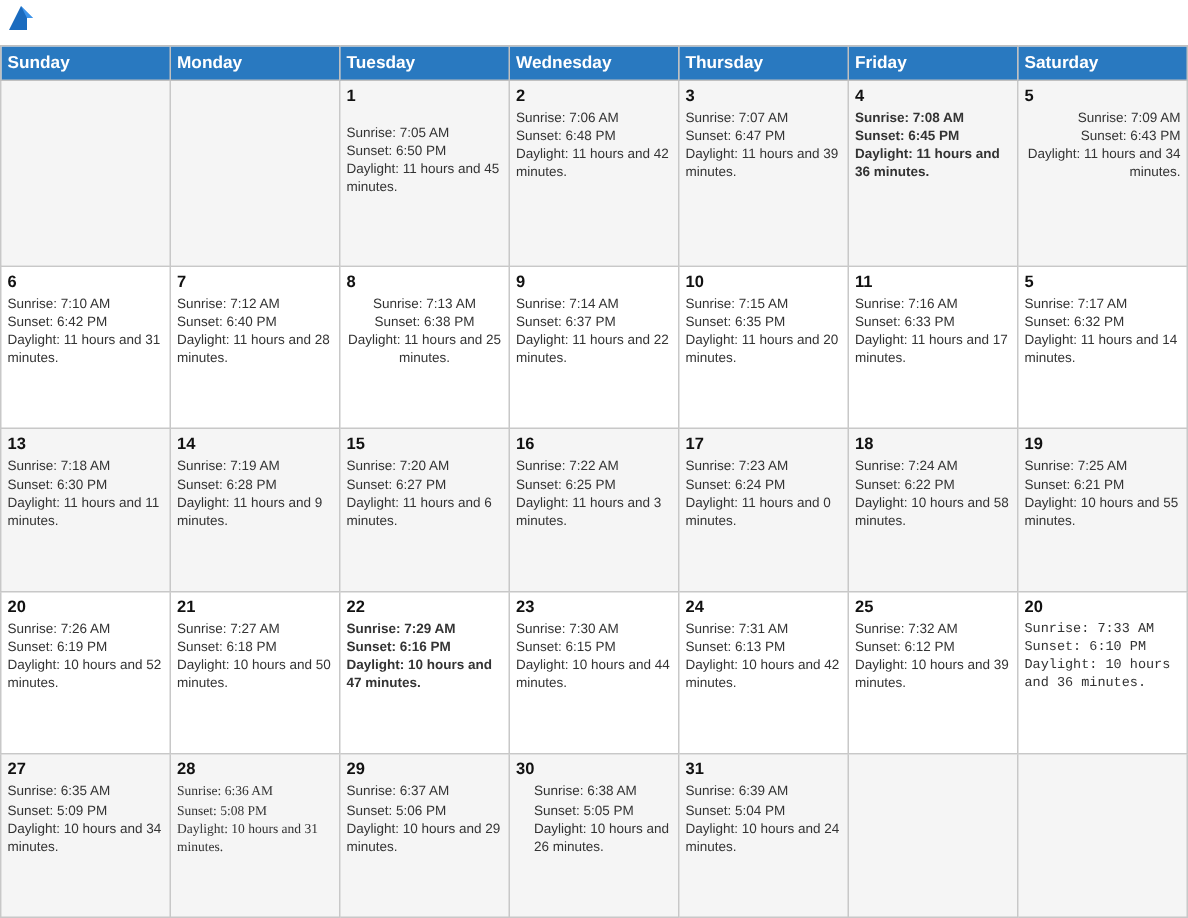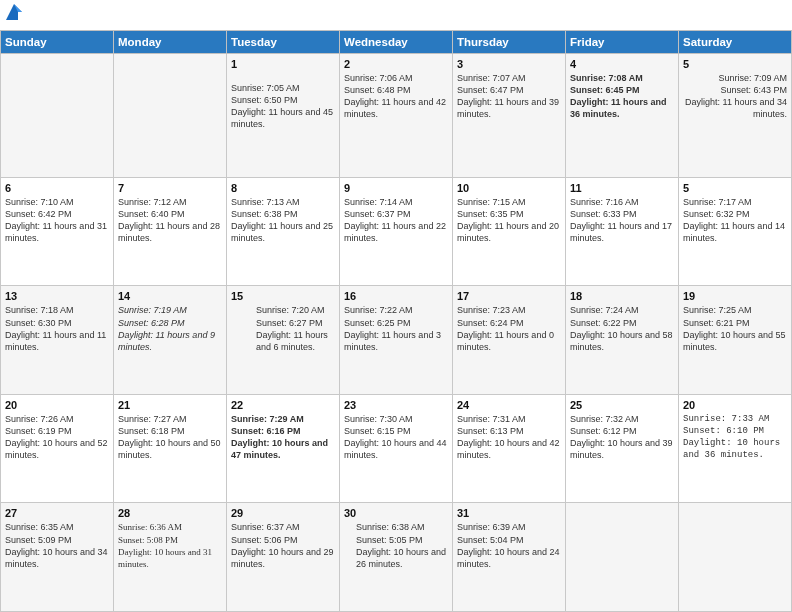--- a/index.html
+++ b/index.html
@@ -177,21 +177,21 @@
 Daylight: 11 hours and 31 minutes.</div>
           </td>
           <td>
             <span class="day-num">7</span>
             <div class="day-info" style="white-space: pre-line;">Sunrise: 7:12 AM
 Sunset: 6:40 PM
 Daylight: 11 hours and 28 minutes.</div>
           </td>
           <td>
             <span class="day-num">8</span>
-            <div class="day-info" style="white-space: pre-line;">Sunrise: 7:13 AM
+            <div class="day-info" style="white-space: pre-line; text-align: center;">Sunrise: 7:13 AM
 Sunset: 6:38 PM
 Daylight: 11 hours and 25 minutes.</div>
           </td>
           <td>
             <span class="day-num">9</span>
             <div class="day-info" style="white-space: pre-line;">Sunrise: 7:14 AM
 Sunset: 6:37 PM
 Daylight: 11 hours and 22 minutes.</div>
           </td>
           <td>
@@ -215,27 +215,27 @@
         </tr>
         <tr>
           <td>
             <span class="day-num">13</span>
             <div class="day-info" style="white-space: pre-line;">Sunrise: 7:18 AM
 Sunset: 6:30 PM
 Daylight: 11 hours and 11 minutes.</div>
           </td>
           <td>
             <span class="day-num">14</span>
-            <div class="day-info" style="white-space: pre-line; font-style: italic;">Sunrise: 7:19 AM
+            <div class="day-info" style="white-space: pre-line;">Sunrise: 7:19 AM
 Sunset: 6:28 PM
 Daylight: 11 hours and 9 minutes.</div>
           </td>
           <td>
             <span class="day-num">15</span>
-            <div class="day-info" style="white-space: pre-line; margin-left: 25px;">Sunrise: 7:20 AM
+            <div class="day-info" style="white-space: pre-line;">Sunrise: 7:20 AM
 Sunset: 6:27 PM
 Daylight: 11 hours and 6 minutes.</div>
           </td>
           <td>
             <span class="day-num">16</span>
             <div class="day-info" style="white-space: pre-line;">Sunrise: 7:22 AM
 Sunset: 6:25 PM
 Daylight: 11 hours and 3 minutes.</div>
           </td>
           <td>

